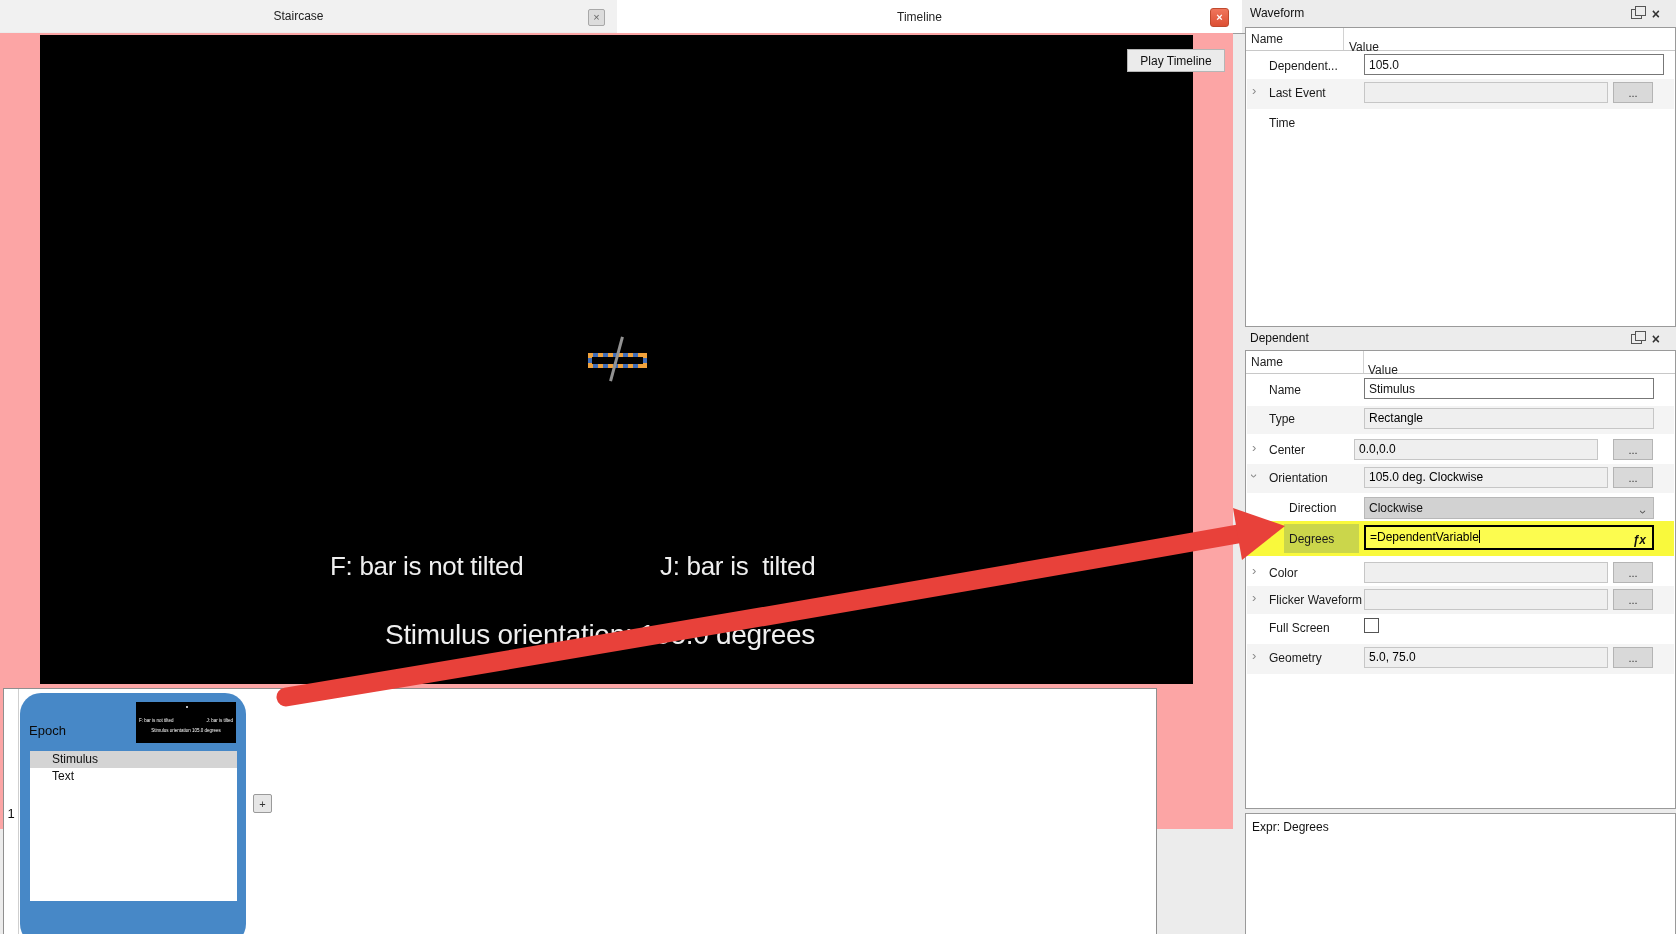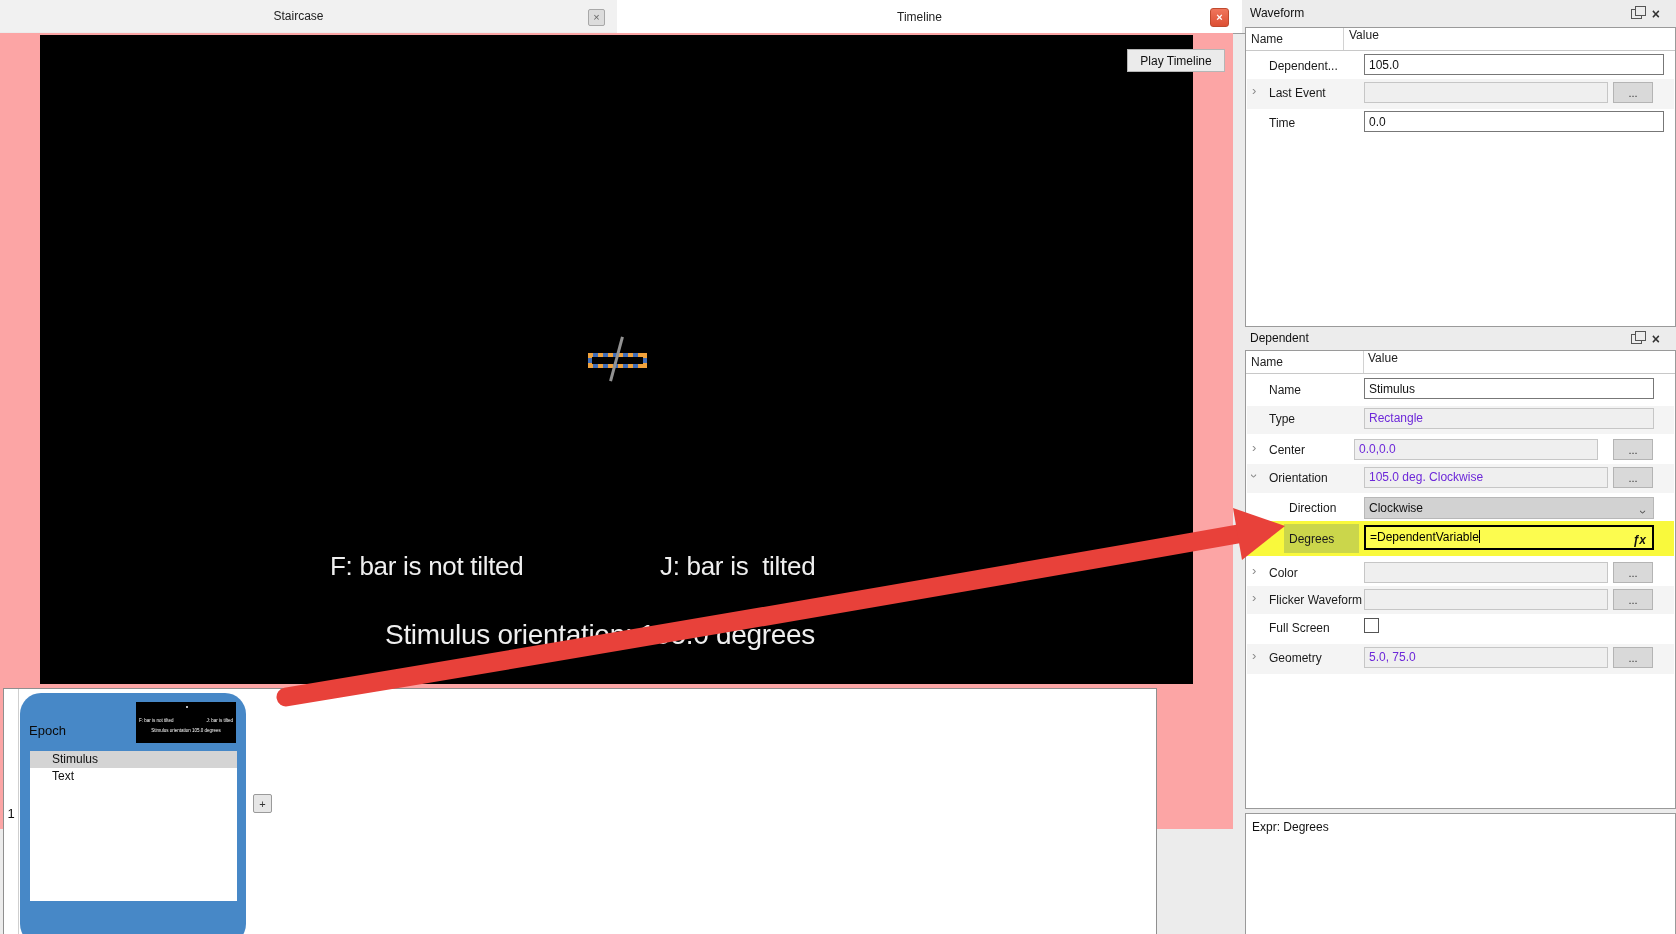--- a/index.html
+++ b/index.html
@@ -44,27 +44,27 @@
   
   .dock-title{position:absolute;left:1250px;width:420px;height:18px;font-size:12px;color:#111;}
   .dock-icons{position:absolute;right:10px;top:0;display:flex;gap:10px;align-items:center;}
   .float-icon{position:relative;width:9px;height:8px;border:1px solid #555;background:#ececec;}
   .float-icon::before{content:'';position:absolute;top:-4px;left:3px;width:9px;height:8px;border:1px solid #555;background:#ececec;}
   .close-icon{font-size:14px;line-height:12px;color:#333;font-weight:bold;}
   .dock-box{position:absolute;left:1245px;width:429px;background:#fff;border:1px solid #9a9a9a;}
   .grid-header{position:absolute;left:0;top:0;right:0;height:22px;border-bottom:1px solid #c8c8c8;font-size:12px;color:#222;}
   .grid-header .hname{position:absolute;left:5px;top:4px;}
   .grid-header .hsep{position:absolute;top:0;width:1px;height:22px;background:#d2d2d2;}
-  .grid-header .hvalue{position:absolute;top:0;}
+  .grid-header .hvalue{position:absolute;top:12px;}
   .band{position:absolute;left:1px;right:1px;background:#f4f4f4;}
   .plabel{position:absolute;font-size:12px;color:#1a1a1a;}
   .chev{position:absolute;font-size:13px;color:#8a8a8a;line-height:10px;}
   .chev.open{transform:rotate(90deg);}
   .vinput{position:absolute;height:21px;border:1px solid #777;background:#fff;font-size:12px;color:#111;padding:0 4px;box-sizing:border-box;font-family:inherit;}
-  .vdisabled{position:absolute;height:21px;border:1px solid #c6c6c6;background:#efefef;font-size:12px;color:#6d28d9;padding:0 4px;box-sizing:border-box;line-height:19px;white-space:nowrap;overflow:hidden;}
+  .vdisabled{position:absolute;height:21px;border:1px solid #c6c6c6;background:#efefef;font-size:12px;color:#000000;padding:0 4px;box-sizing:border-box;line-height:19px;white-space:nowrap;overflow:hidden;}
   .dots-btn{position:absolute;width:40px;height:21px;background:#d9d9d9;border:1px solid #b4b4b4;font-size:11px;color:#333;display:flex;align-items:center;justify-content:center;box-sizing:border-box;}
   .combo{position:absolute;height:22px;background:#d2d2d2;border:1px solid #b8b8b8;font-size:12px;color:#111;line-height:20px;padding:0 4px;box-sizing:border-box;}
   .combo .cchev{position:absolute;right:8px;top:4px;font-size:12px;color:#555;transform:rotate(90deg);}
   .hl-band{position:absolute;left:1px;right:1px;background:#f9f93c;}
   .hl-patch{position:absolute;background:#cbd64b;}
   .fx-input{position:absolute;height:25px;border:2px solid #000;background:#fcfc4f;font-size:12px;color:#000;line-height:21px;padding:0 4px;box-sizing:border-box;}
   .caret{display:inline-block;width:1px;height:13px;background:#000;vertical-align:-2px;}
   .fx-glyph{position:absolute;right:6px;top:3px;font-size:12px;font-style:italic;font-weight:bold;color:#111;}
   .checkbox{position:absolute;width:15px;height:15px;border:1.5px solid #555;background:#fff;box-sizing:border-box;}
   .expr-text{position:absolute;left:6px;top:6px;font-size:12px;color:#111;}
@@ -141,21 +141,20 @@
       <span class="hvalue" style="left:103px;">Value</span>
     </div>
     <span class="plabel" style="left:23px;top:31px;">Dependent...</span>
     <input class="vinput" style="left: 118px; top: 26px; width: 300px;" value="105.0">
     <div class="band" style="top:51px;height:30px;"></div>
     <span class="chev" style="left:6px;top:58px;">›</span>
     <span class="plabel" style="left:23px;top:58px;">Last Event</span>
     <div class="vdisabled" style="left:118px;top:54px;width:244px;"></div>
     <div class="dots-btn" style="left:367px;top:54px;">...</div>
     <span class="plabel" style="left:23px;top:88px;">Time</span>
-    <input class="vinput" style="left: 118px; top: 83px; width: 300px;" value="0.0">
   </div>
 
   <div class="abs dock-title" style="top:331px;">
     <span>Dependent</span>
     <span class="dock-icons" style="top:2px;">
       <span class="float-icon"></span>
       <span class="close-icon">×</span>
     </span>
   </div>
   <div class="abs dock-box" style="top:350px;height:457px;">

